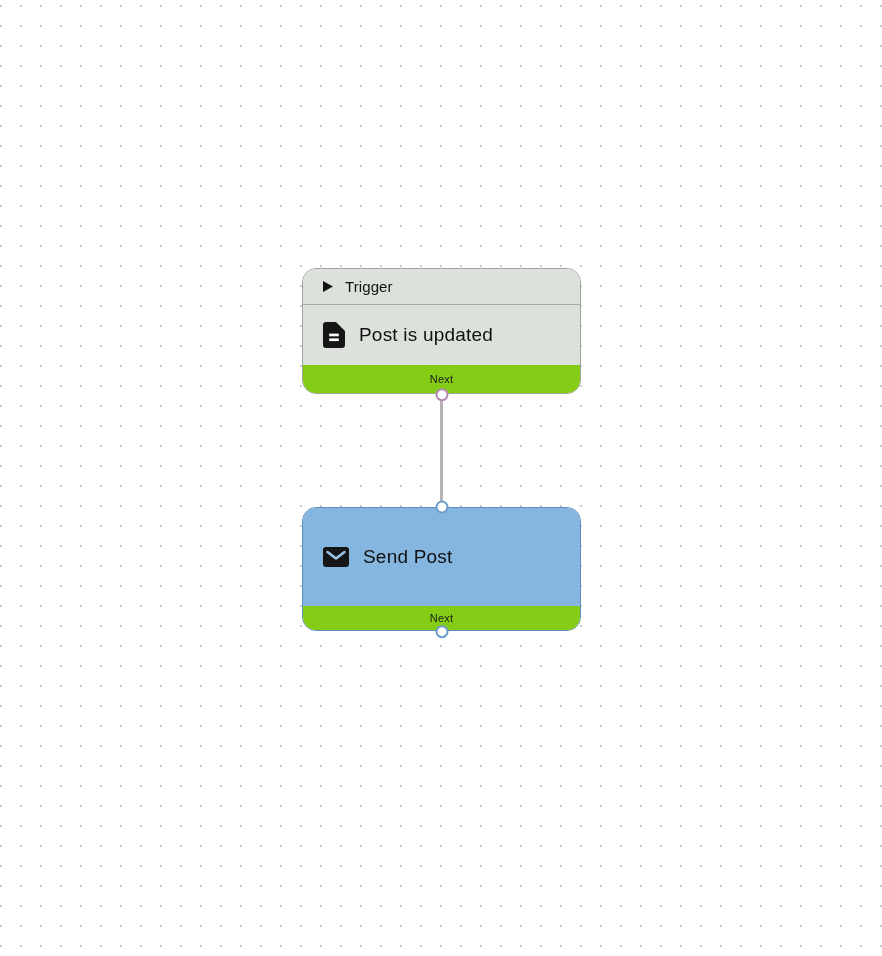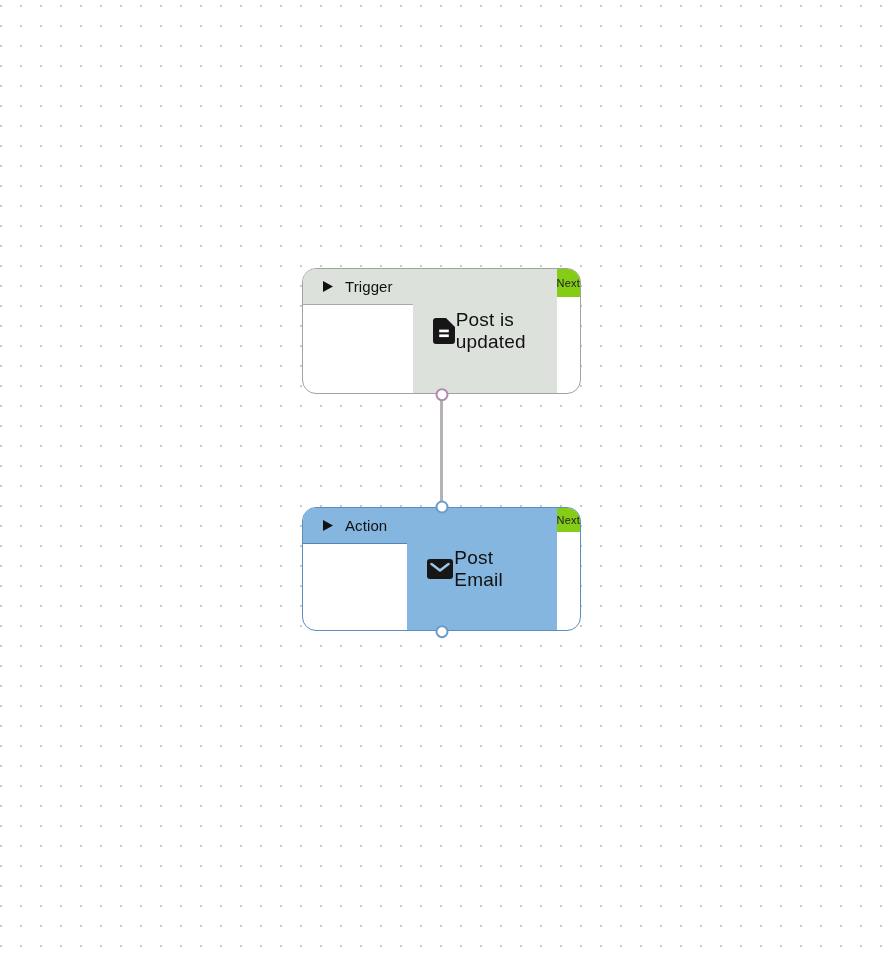--- a/index.html
+++ b/index.html
@@ -50,21 +50,21 @@
 
   .node-box {
     position: absolute;
     inset: 0;
     background: #ffffff;
     border: 1.5px solid var(--border);
     border-radius: 14px;
     overflow: hidden;
     box-sizing: border-box;
     display: flex;
-    flex-direction: row;
+    flex-direction: column;
   }
   .node-header {
     height: 36px;
     flex: 0 0 auto;
     background: var(--fill);
     border-bottom: 1px solid var(--divider);
     display: flex;
     align-items: center;
     gap: 12px;
     padding: 0 20px;
@@ -74,21 +74,21 @@
   .node-header .kind-label {
     font-size: 15px;
     color: var(--text);
     letter-spacing: 0.1px;
   }
   .node-body {
     flex: 1 1 auto;
     background: var(--fill);
     display: flex;
     align-items: center;
-    gap: 1px;
+    gap: 14px;
     padding: 0 20px;
     box-sizing: border-box;
     cursor: pointer;
   }
   .node-body .title-label {
     font-size: 19px;
     color: var(--text);
     letter-spacing: 0.2px;
   }
   .node-footer {
@@ -154,36 +154,28 @@
       </div>
       <div class="node-footer">
         <span class="next-label">Next</span>
       </div>
     </div>
     <div class="port port-bottom"></div>
   </div>
 
   <div class="node node-action" style="--fill: #85b6df; --border: #5c8fc0; --divider: #5585b6; --port: #6b9cc9; --text: #111111;">
     <div class="node-box">
-      <div class="node-header">
-        <span class="icon">
-          <svg width="10" height="11" viewBox="0 0 10 11">
-              <path d="M0 0 L10 5.5 L0 11 Z" fill="#111111"></path>
-            </svg>
-        </span>
-        <span class="kind-label">Action</span>
-      </div>
       <div class="node-body">
         <span class="icon">
           <svg width="26" height="20" viewBox="0 0 26 20">
             <rect width="26" height="20" rx="3" fill="#161616"></rect>
             <path d="M4.5 5 L13 11.5 L21.5 5" stroke="#9cc3e8" stroke-width="2.6" fill="none" stroke-linecap="round" stroke-linejoin="round"></path>
           </svg>
         </span>
-        <span class="title-label">Post Email</span>
+        <span class="title-label">Send Post</span>
       </div>
       <div class="node-footer">
         <span class="next-label">Next</span>
       </div>
     </div>
     <div class="port port-top"></div>
     <div class="port port-bottom"></div>
   </div>
 
 </div>

